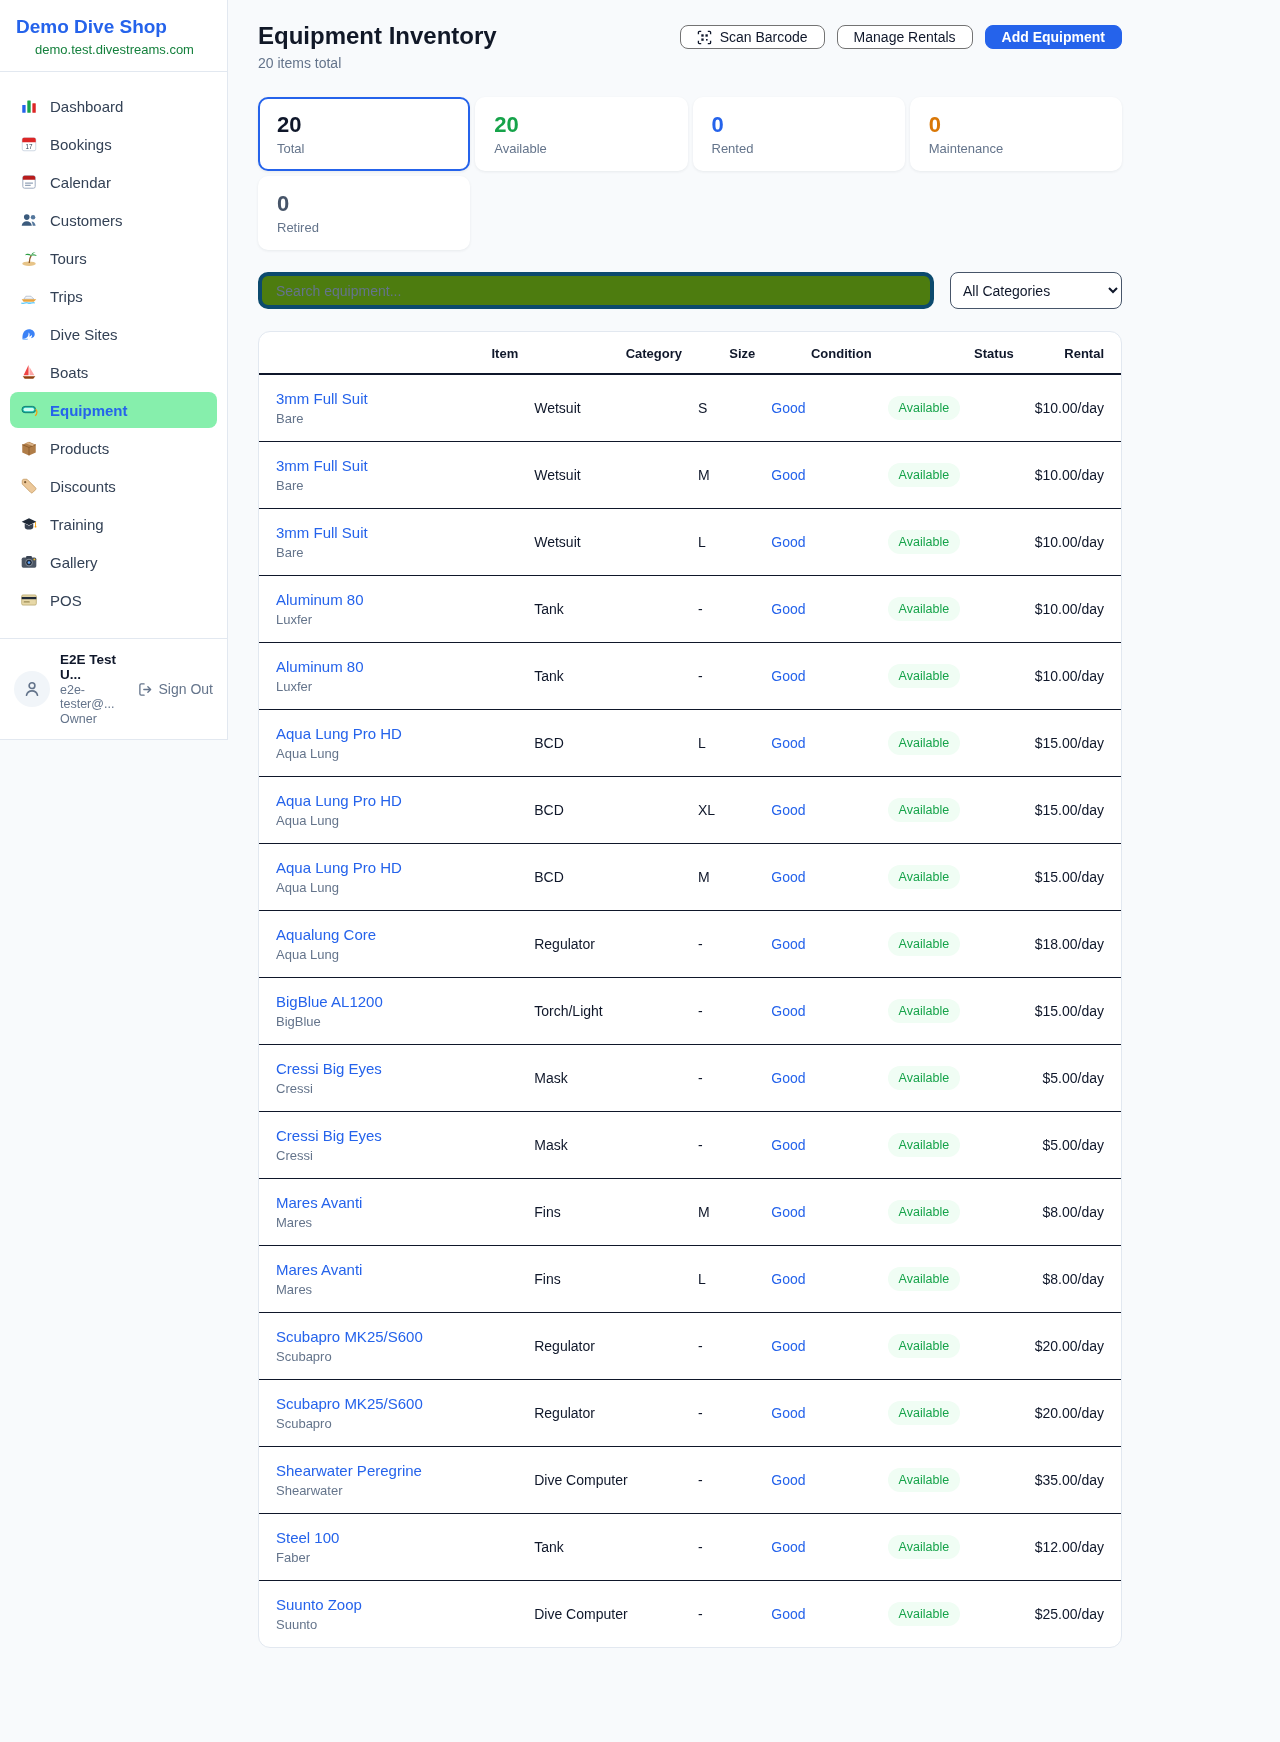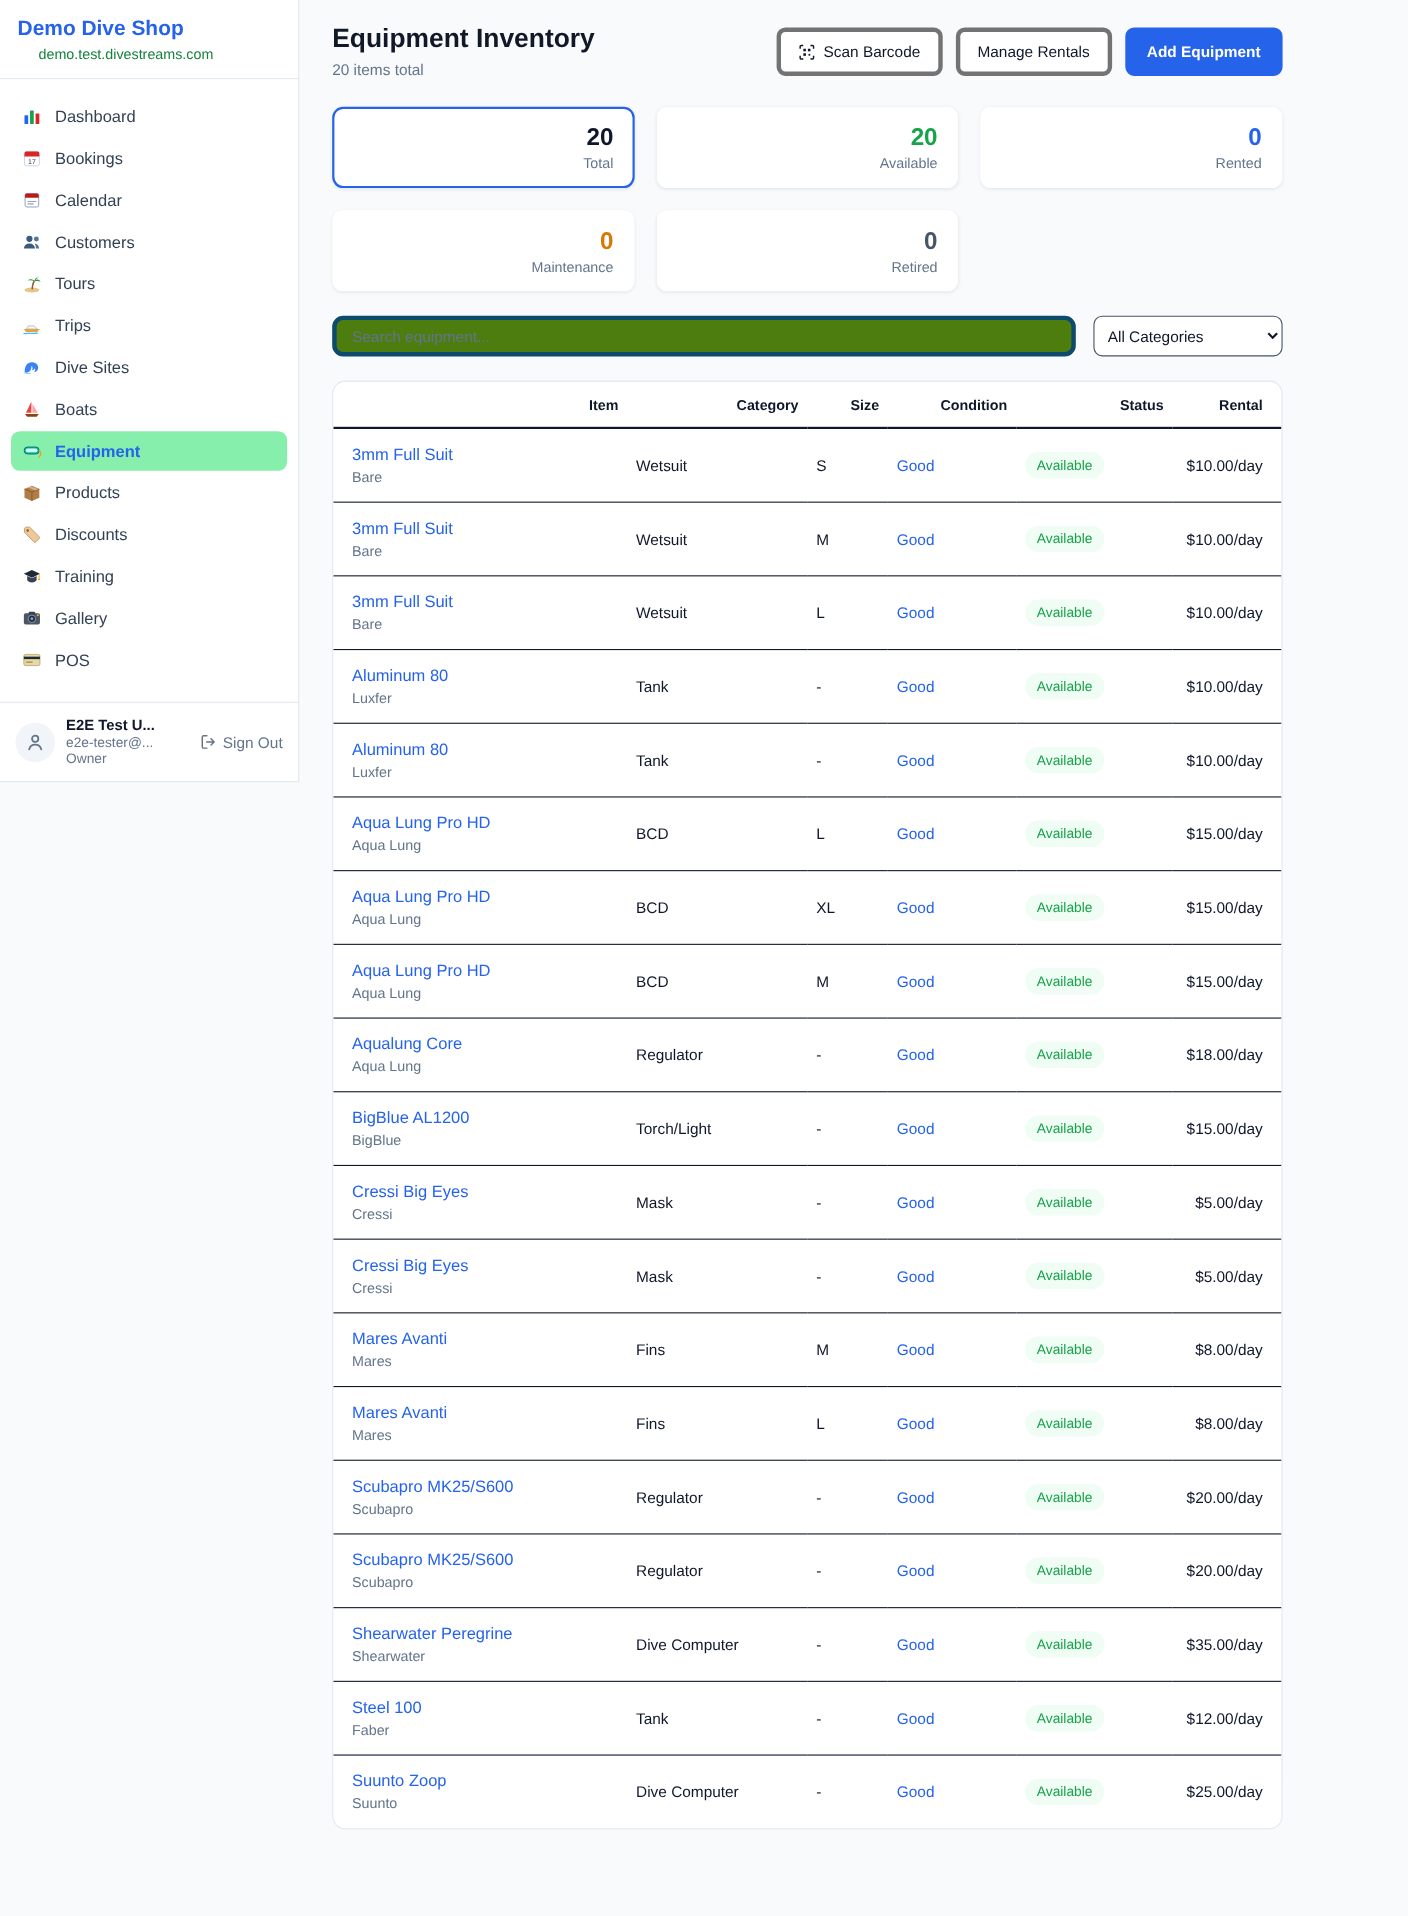--- a/index.html
+++ b/index.html
@@ -1,20 +1,20 @@
 <!DOCTYPE html>
 <html><head>
 <meta charset="utf-8">
 <style>
   * { margin:0; padding:0; box-sizing:border-box; }
   html,body { background:#f8fafc; font-family:"Liberation Sans","DejaVu Sans",sans-serif; color:#0f172a; }
   .page { display:flex; width:1280px; min-height:1742px; align-items:flex-start; }
 
   
-  .sidebar { width:272px; background:#fff; border-right:1px solid #e2e8f0; border-bottom:1px solid #e2e8f0; flex-shrink:0; }
+  .sidebar { width:228px; background:#fff; border-right:1px solid #e2e8f0; border-bottom:1px solid #e2e8f0; flex-shrink:0; }
   .brand-wrap { padding:16px 16px 14px; border-bottom:1px solid #e2e8f0; }
   .brand { color:#2563eb; font-size:19px; font-weight:700; }
   .brand-domain { color:#15803d; font-size:13px; margin-top:4px;margin-left:19px; }
   .nav { padding:14px 10px 10px; }
   .nav-item { display:flex; align-items:center; gap:12px; padding:9px 10px; margin:2px 0; border-radius:8px; font-size:15px; color:#334155; cursor:pointer; }
   .nav-item.active { background:#86efac; color:#2563eb; font-weight:600; }
   .nav-icon { width:18px; height:18px; display:inline-flex; }
   .nav-icon svg { width:18px; height:18px; }
   .user-box { border-top:1px solid #e2e8f0; margin-top:8px; padding:13px 14px; display:flex; align-items:center; gap:10px; }
   .avatar { width:36px; height:36px; border-radius:50%; background:#f1f5f9; display:flex; align-items:center; justify-content:center; flex-shrink:0; }
@@ -25,25 +25,25 @@
   .signout { display:flex; align-items:center; gap:6px; color:#64748b; font-size:14px; cursor:pointer; white-space:nowrap; }
   .signout svg { width:15px; height:15px; }
 
   
   .main { flex:1; padding:22px 30px 0; }
   .content { max-width:864px; }
   .topbar { display:flex; justify-content:space-between; align-items:flex-start; }
   .page-title { font-size:24px; font-weight:700; color:#111827; }
   .page-sub { font-size:14px; color:#64748b; margin-top:5px; }
   .actions { display:flex; gap:12px; padding-top:3px; }
-  .btn { display:inline-flex; align-items:center; gap:8px; height:44px; padding:0 16px; border-radius:8px; font-size:14px; font-weight:500; background:#fff; border:4px solid #737373; color:#0f172a; cursor:pointer; font-family:inherit; }
+  .btn { display:inline-flex; align-items:center; gap:8px; height:24px; padding:0 16px; border-radius:8px; font-size:14px; font-weight:500; background:#fff; border:1px solid #737373; color:#0f172a; cursor:pointer; font-family:inherit; }
   .btn svg { width:15px; height:15px; }
   .btn-primary { background:#2563eb; border-color:#2563eb; color:#fff; font-weight:600; }
 
-  .stats { display:grid; grid-template-columns:repeat(3,1fr); gap:20px; margin-top:26px;text-align:right; }
+  .stats { display:grid; grid-template-columns:repeat(4,1fr); gap:5px; margin-top:26px; }
   .stat-card { background:#fff; border:2px solid transparent; border-radius:10px; padding:13px 17px; box-shadow:0 1px 3px rgba(15,23,42,.07); cursor:pointer; }
   .stat-card.selected { border-color:#2563eb; }
   .stat-value { font-size:22px; font-weight:700; }
   .stat-label { font-size:13px; color:#64748b; margin-top:3px; }
 
   .filter-row { display:flex; gap:16px; margin-top:22px; }
   .search-input { flex:1; height:37px; border:4px solid #0c4a6e; border-radius:10px; padding:0 14px; font-size:14px; font-family:inherit; background:#4d7c0f; color:#0f172a; }
   .search-input::placeholder { color:#64748b; }
   .category-select { width:172px; height:37px; border:1px solid #475569; border-radius:8px; background:#fff; font-size:14px; font-family:inherit; padding:0 8px; color:#0f172a; }
 

